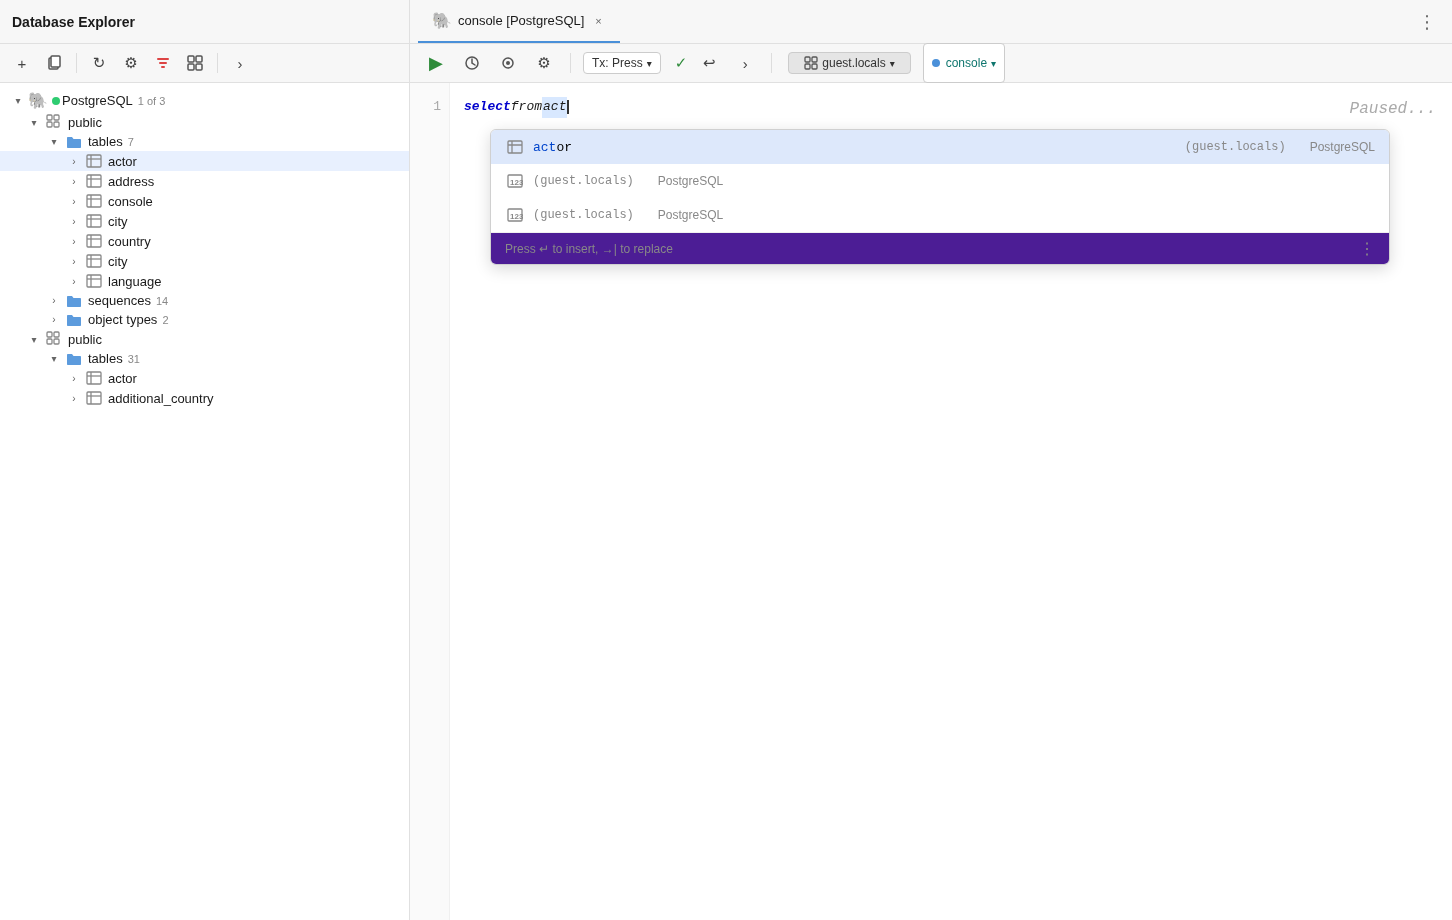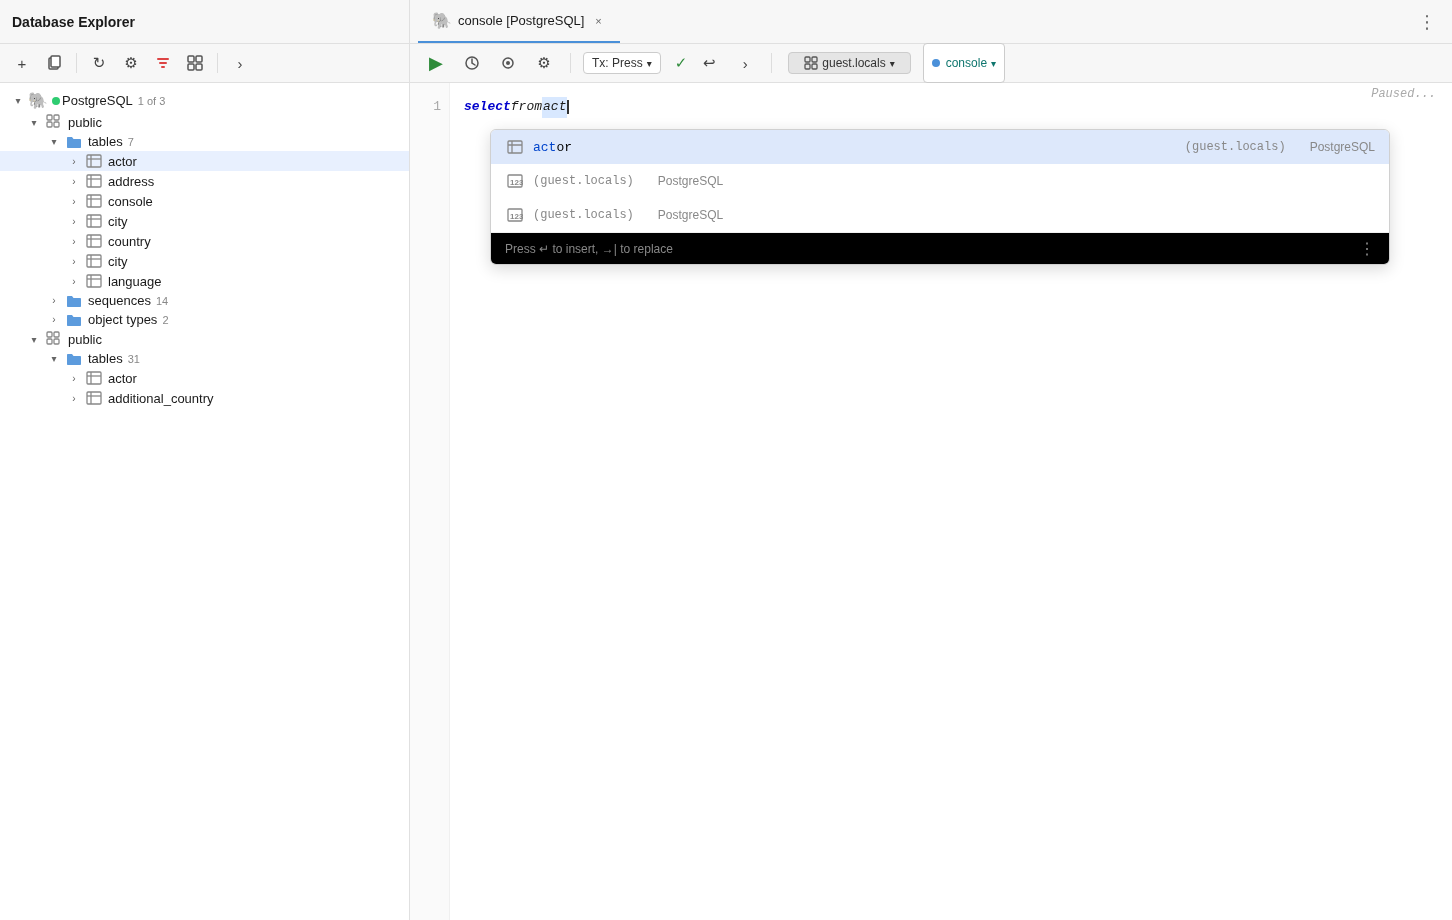--- a/index.html
+++ b/index.html
@@ -257,23 +257,23 @@
       width: 2px;
       height: 14px;
       background: #333;
       vertical-align: middle;
       animation: blink 1s step-end infinite;
     }
     @keyframes blink { 50% { opacity: 0; } }
     .paused-text {
       position: absolute;
       right: 16px;
-      top: 2px;
+      top: 14px;
       color: #aaa;
-      font-size: 12px;
+      font-size: 16px;
       font-style: italic;
       text-align: right;
     }
 
     
     .autocomplete {
       position: absolute;
       top: 46px;
       left: 80px;
       width: 900px;
@@ -317,21 +317,21 @@
       margin-left: 16px;
     }
     .ac-footer {
       display: flex;
       align-items: center;
       justify-content: space-between;
       padding: 6px 14px;
       border-top: 1px solid #f0f0f0;
       color: #888;
       font-size: 12px;
-      background: #000000;
+      background: #4c1d95;
     }
     .ac-footer-icon {
       color: #888;
       font-size: 16px;
       cursor: pointer;
     }
 
     
     .status-dot {
       width: 8px;

